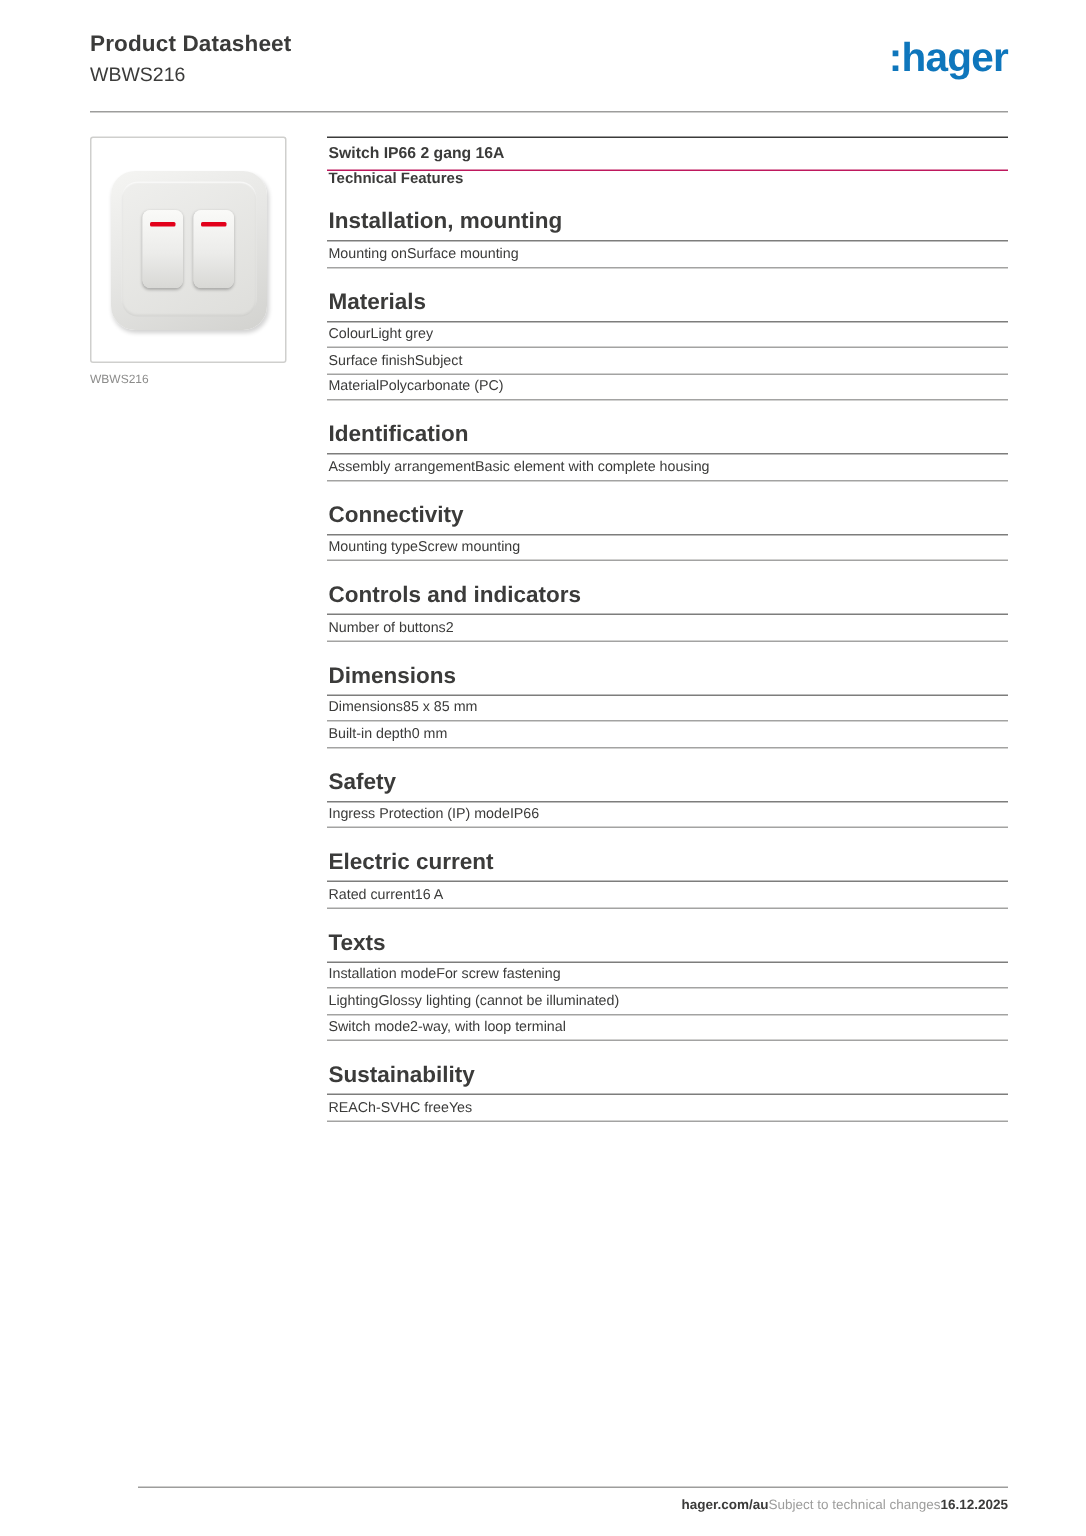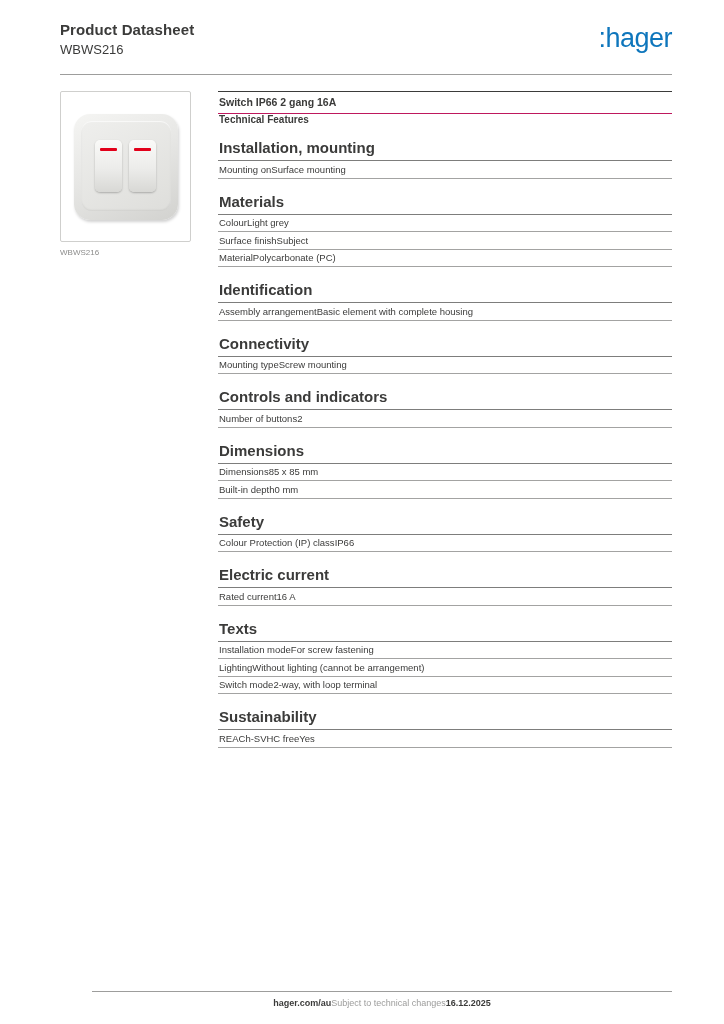--- a/index.html
+++ b/index.html
@@ -12,21 +12,21 @@
     color:#3b3b3a;
     overflow:hidden;
   }
 
   
   .header { position:absolute; top:21px; left:60px; right:52px; }
   .header h1 { font-size:15px; font-weight:bold; color:#3b3b3a; letter-spacing:0.1px; }
   .header .subtitle { font-size:13px; margin-top:4px; color:#3b3b3a; }
   .logo {
     position:absolute; top:2px; right:0;
-    font-size:27px; font-weight:normal; letter-spacing:-0.5px;
+    font-size:27px; font-weight:bold; letter-spacing:-0.5px;
     color:#0e76bc;
     text-align:center;
   }
   .rule { position:absolute; left:60px; right:52px; border-top:1px solid #9d9d9c; }
   .header-rule { top:74px; }
 
   
   .main { position:absolute; top:91px; left:60px; right:52px; display:flex; gap:27px; }
   .left-col { width:131px; flex-shrink:0; }
   .image-box {
@@ -78,21 +78,21 @@
     font-size:9.5px; padding:2.5px 1px 3px;
     border-bottom:1px solid #a3a3a2;
   }
   .spec-row .lbl { color:#3b3b3a; }
   .spec-row .val { color:#3b3b3a; text-align:right; white-space:nowrap; }
 
   
   .footer {
     position:absolute; left:60px; right:52px; bottom:16px;
     border-top:1px solid #9d9d9c; padding-top:6px;
-    display:flex; justify-content:center; align-items:baseline;
+    display:flex; justify-content:flex-end; align-items:baseline;
     font-size:9px;
     margin-left:32px;
   }
   .footer .f-left, .footer .f-right { font-weight:bold; color:#3b3b3a; }
   .footer .f-center { color:#9d9d9c; }
 </style>
 </head>
 <body>
 
 <div class="page">
@@ -185,42 +185,42 @@
         </div>
         <div class="spec-row">
           <span class="lbl">Built-in depth</span>
           <span class="val">0 mm</span>
         </div>
       </section>
 
       <section class="spec-section">
         <h3 class="spec-heading">Safety</h3>
         <div class="spec-row">
-          <span class="lbl">Colour Protection (IP) class</span>
+          <span class="lbl">Ingress Protection (IP) mode</span>
           <span class="val">IP66</span>
         </div>
       </section>
 
       <section class="spec-section">
         <h3 class="spec-heading">Electric current</h3>
         <div class="spec-row">
           <span class="lbl">Rated current</span>
           <span class="val">16 A</span>
         </div>
       </section>
 
       <section class="spec-section">
         <h3 class="spec-heading">Texts</h3>
         <div class="spec-row">
           <span class="lbl">Installation mode</span>
           <span class="val">For screw fastening</span>
         </div>
         <div class="spec-row">
           <span class="lbl">Lighting</span>
-          <span class="val">Without lighting (cannot be arrangement)</span>
+          <span class="val">Glossy lighting (cannot be illuminated)</span>
         </div>
         <div class="spec-row">
           <span class="lbl">Switch mode</span>
           <span class="val">2-way, with loop terminal</span>
         </div>
       </section>
 
       <section class="spec-section">
         <h3 class="spec-heading">Sustainability</h3>
         <div class="spec-row">

